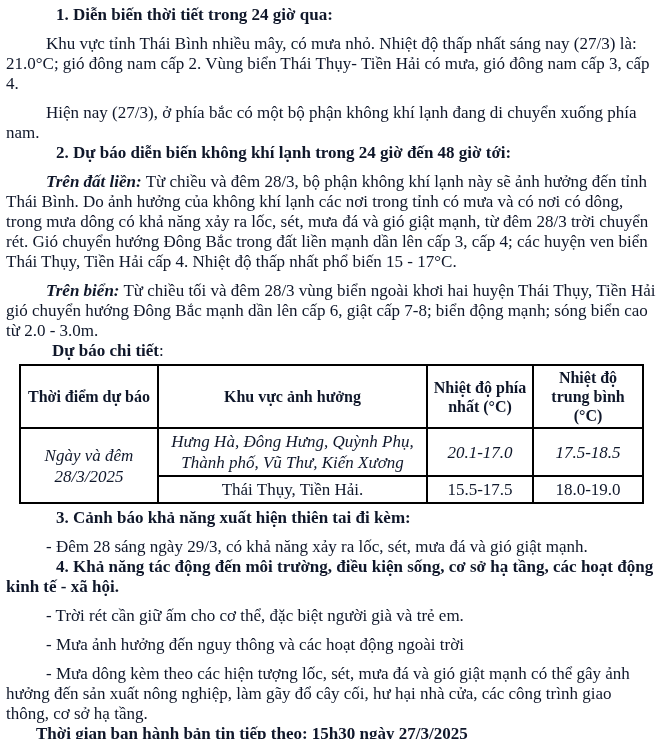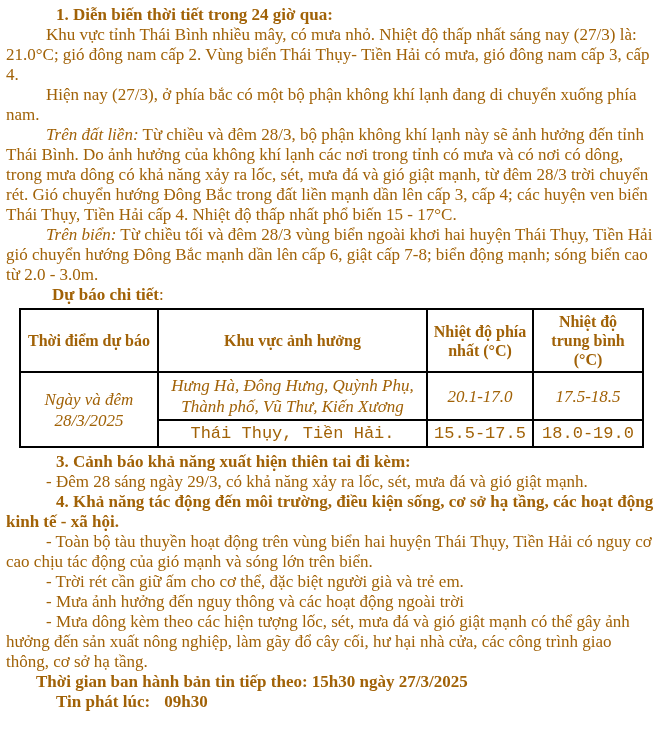--- a/index.html
+++ b/index.html
@@ -2,30 +2,30 @@
 <html><head>
 <meta charset="utf-8">
 <style>
   html, body { margin: 0; padding: 0; background: #ffffff; }
   .page {
     width: 666px;
     height: 739px;
     box-sizing: border-box;
     padding: 5px 8px 0 6px;
     background: #ffffff;
-    color: #a16207;
+    color: #0f172a;
     font-family: "Liberation Serif", "DejaVu Serif", serif;
     font-size: 17px;
     line-height: 20px;
     overflow: hidden;
   }
   p { margin: 0; }
   .h   { font-weight: bold; text-indent: 50px; }
-  .body { text-indent: 40px; }
-  .bi  { font-weight: normal; font-style: italic; }
+  .body { text-indent: 40px; margin-top: 9px; }
+  .bi  { font-weight: bold; font-style: italic; }
   .b   { font-weight: bold; }
   .detail-line { text-indent: 46px; }
   .mt  { margin-top: 4px; }
   .ind30 { text-indent: 30px; }
   .ind42 { text-indent: 42px; }
   .ind50 { text-indent: 50px; }
   .wgap { display: inline-block; width: 14px; }
   table.forecast {
     border-collapse: collapse;
     table-layout: fixed;
@@ -36,31 +36,32 @@
     border: 2px solid #000000;
     text-align: center;
     vertical-align: middle;
     padding: 2px 4px;
     box-sizing: border-box;
   }
   table.forecast th { font-size: 16px; line-height: 19px; font-weight: bold; }
   table.forecast td { font-size: 17px; line-height: 21px; }
   tr.hdr { height: 47px; }
   tr.r1  { height: 42px; font-style: italic; }
-  tr.r2  { height: 20px; font-family: Liberation Mono, monospace; }
+  tr.r2  { height: 20px; }
 </style>
 </head>
 <body>
 
 <div class="page">
 
   <p class="h">1. Diễn biến thời tiết trong 24 giờ qua:</p>
   <p class="body">Khu vực tỉnh Thái Bình nhiều mây, có mưa nhỏ. Nhiệt độ thấp nhất sáng nay (27/3) là: 21.0°C; gió đông nam cấp 2. Vùng biển Thái Thụy- Tiền Hải có mưa, gió đông nam cấp 3, cấp 4.</p>
   <p class="body">Hiện nay (27/3), ở phía bắc có một bộ phận không khí lạnh đang di chuyển xuống phía nam.</p>
 
+  <p class="h">2. Dự báo diễn biến không khí lạnh trong 24 giờ đến 48 giờ tới:</p>
   <p class="body">
     <span class="bi">Trên đất liền:</span>
     <span>Từ chiều và đêm 28/3, bộ phận không khí lạnh này sẽ ảnh hưởng đến tỉnh Thái Bình. Do ảnh hưởng của không khí lạnh các nơi trong tỉnh có mưa và có nơi có dông, trong mưa dông có khả năng xảy ra lốc, sét, mưa đá và gió giật mạnh, từ đêm 28/3 trời chuyển rét. Gió chuyển hướng Đông Bắc trong đất liền mạnh dần lên cấp 3, cấp 4; các huyện ven biển Thái Thụy, Tiền Hải cấp 4. Nhiệt độ thấp nhất phổ biến 15 - 17°C.</span>
   </p>
   <p class="body">
     <span class="bi">Trên biển:</span>
     <span>Từ chiều tối và đêm 28/3 vùng biển ngoài khơi hai huyện Thái Thụy, Tiền Hải gió chuyển hướng Đông Bắc mạnh dần lên cấp 6, giật cấp 7-8; biển động mạnh; sóng biển cao từ 2.0 - 3.0m.</span>
   </p>
   <p class="detail-line"><span class="b">Dự báo chi tiết</span><span>:</span></p>
 
@@ -91,21 +92,20 @@
         <td>15.5-17.5</td>
         <td>18.0-19.0</td>
       </tr>
     </tbody>
   </table>
 
   <p class="h mt">3. Cảnh báo khả năng xuất hiện thiên tai đi kèm:</p>
   <p class="body">- Đêm 28 sáng ngày 29/3, có khả năng xảy ra lốc, sét, mưa đá và gió giật mạnh.</p>
 
   <p class="h">4. Khả năng tác động đến môi trường, điều kiện sống, cơ sở hạ tầng, các hoạt động kinh tế - xã hội.</p>
-  <p class="body">- Toàn bộ tàu thuyền hoạt động trên vùng biển hai huyện Thái Thụy, Tiền Hải có nguy cơ cao chịu tác động của gió mạnh và sóng lớn trên biển.</p>
   <p class="body">- Trời rét cần giữ ấm cho cơ thể, đặc biệt người già và trẻ em.</p>
   <p class="body">- Mưa ảnh hưởng đến nguy thông và các hoạt động ngoài trời</p>
   <p class="body">- Mưa dông kèm theo các hiện tượng lốc, sét, mưa đá và gió giật mạnh có thể gây ảnh hưởng đến sản xuất nông nghiệp, làm gãy đổ cây cối, hư hại nhà cửa, các công trình giao thông, cơ sở hạ tầng.</p>
 
   <p class="h ind30">Thời gian ban hành bản tin tiếp theo: 15h30 ngày 27/3/2025</p>
   <p class="h ind50"><span>Tin phát lúc:</span><span class="wgap"></span><span>09h30</span></p>
 
 </div>
 
 </body></html>

